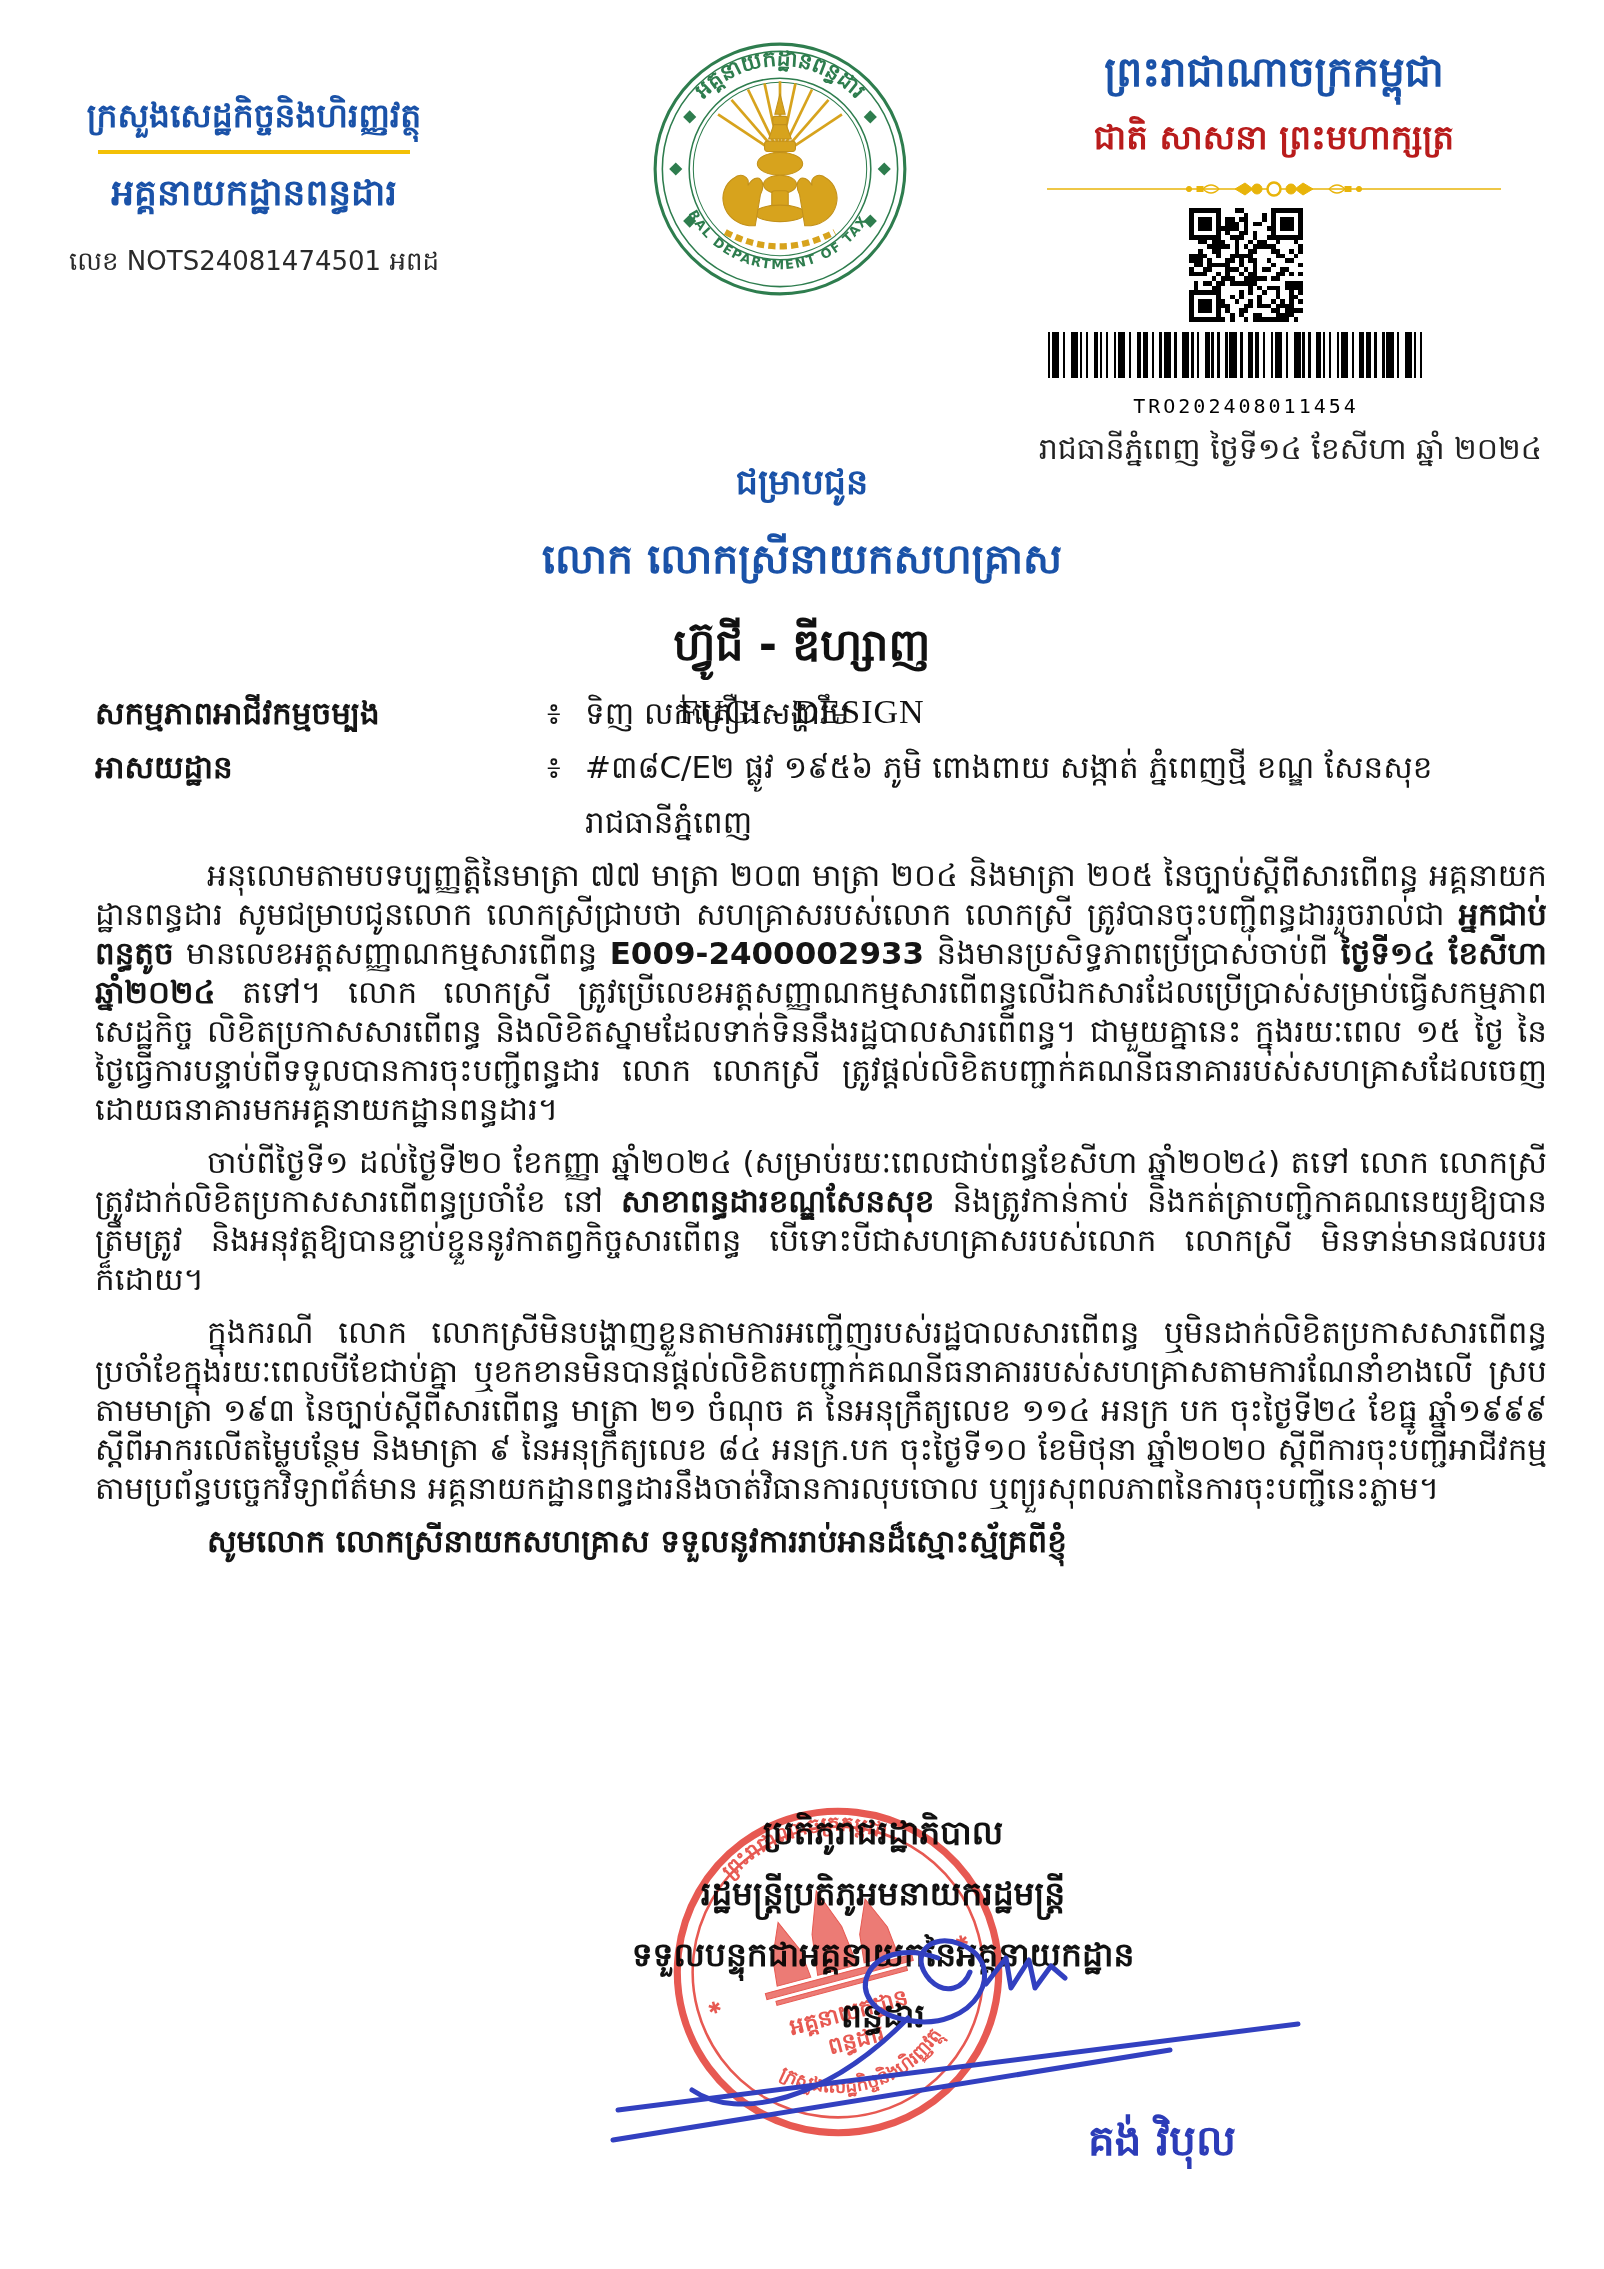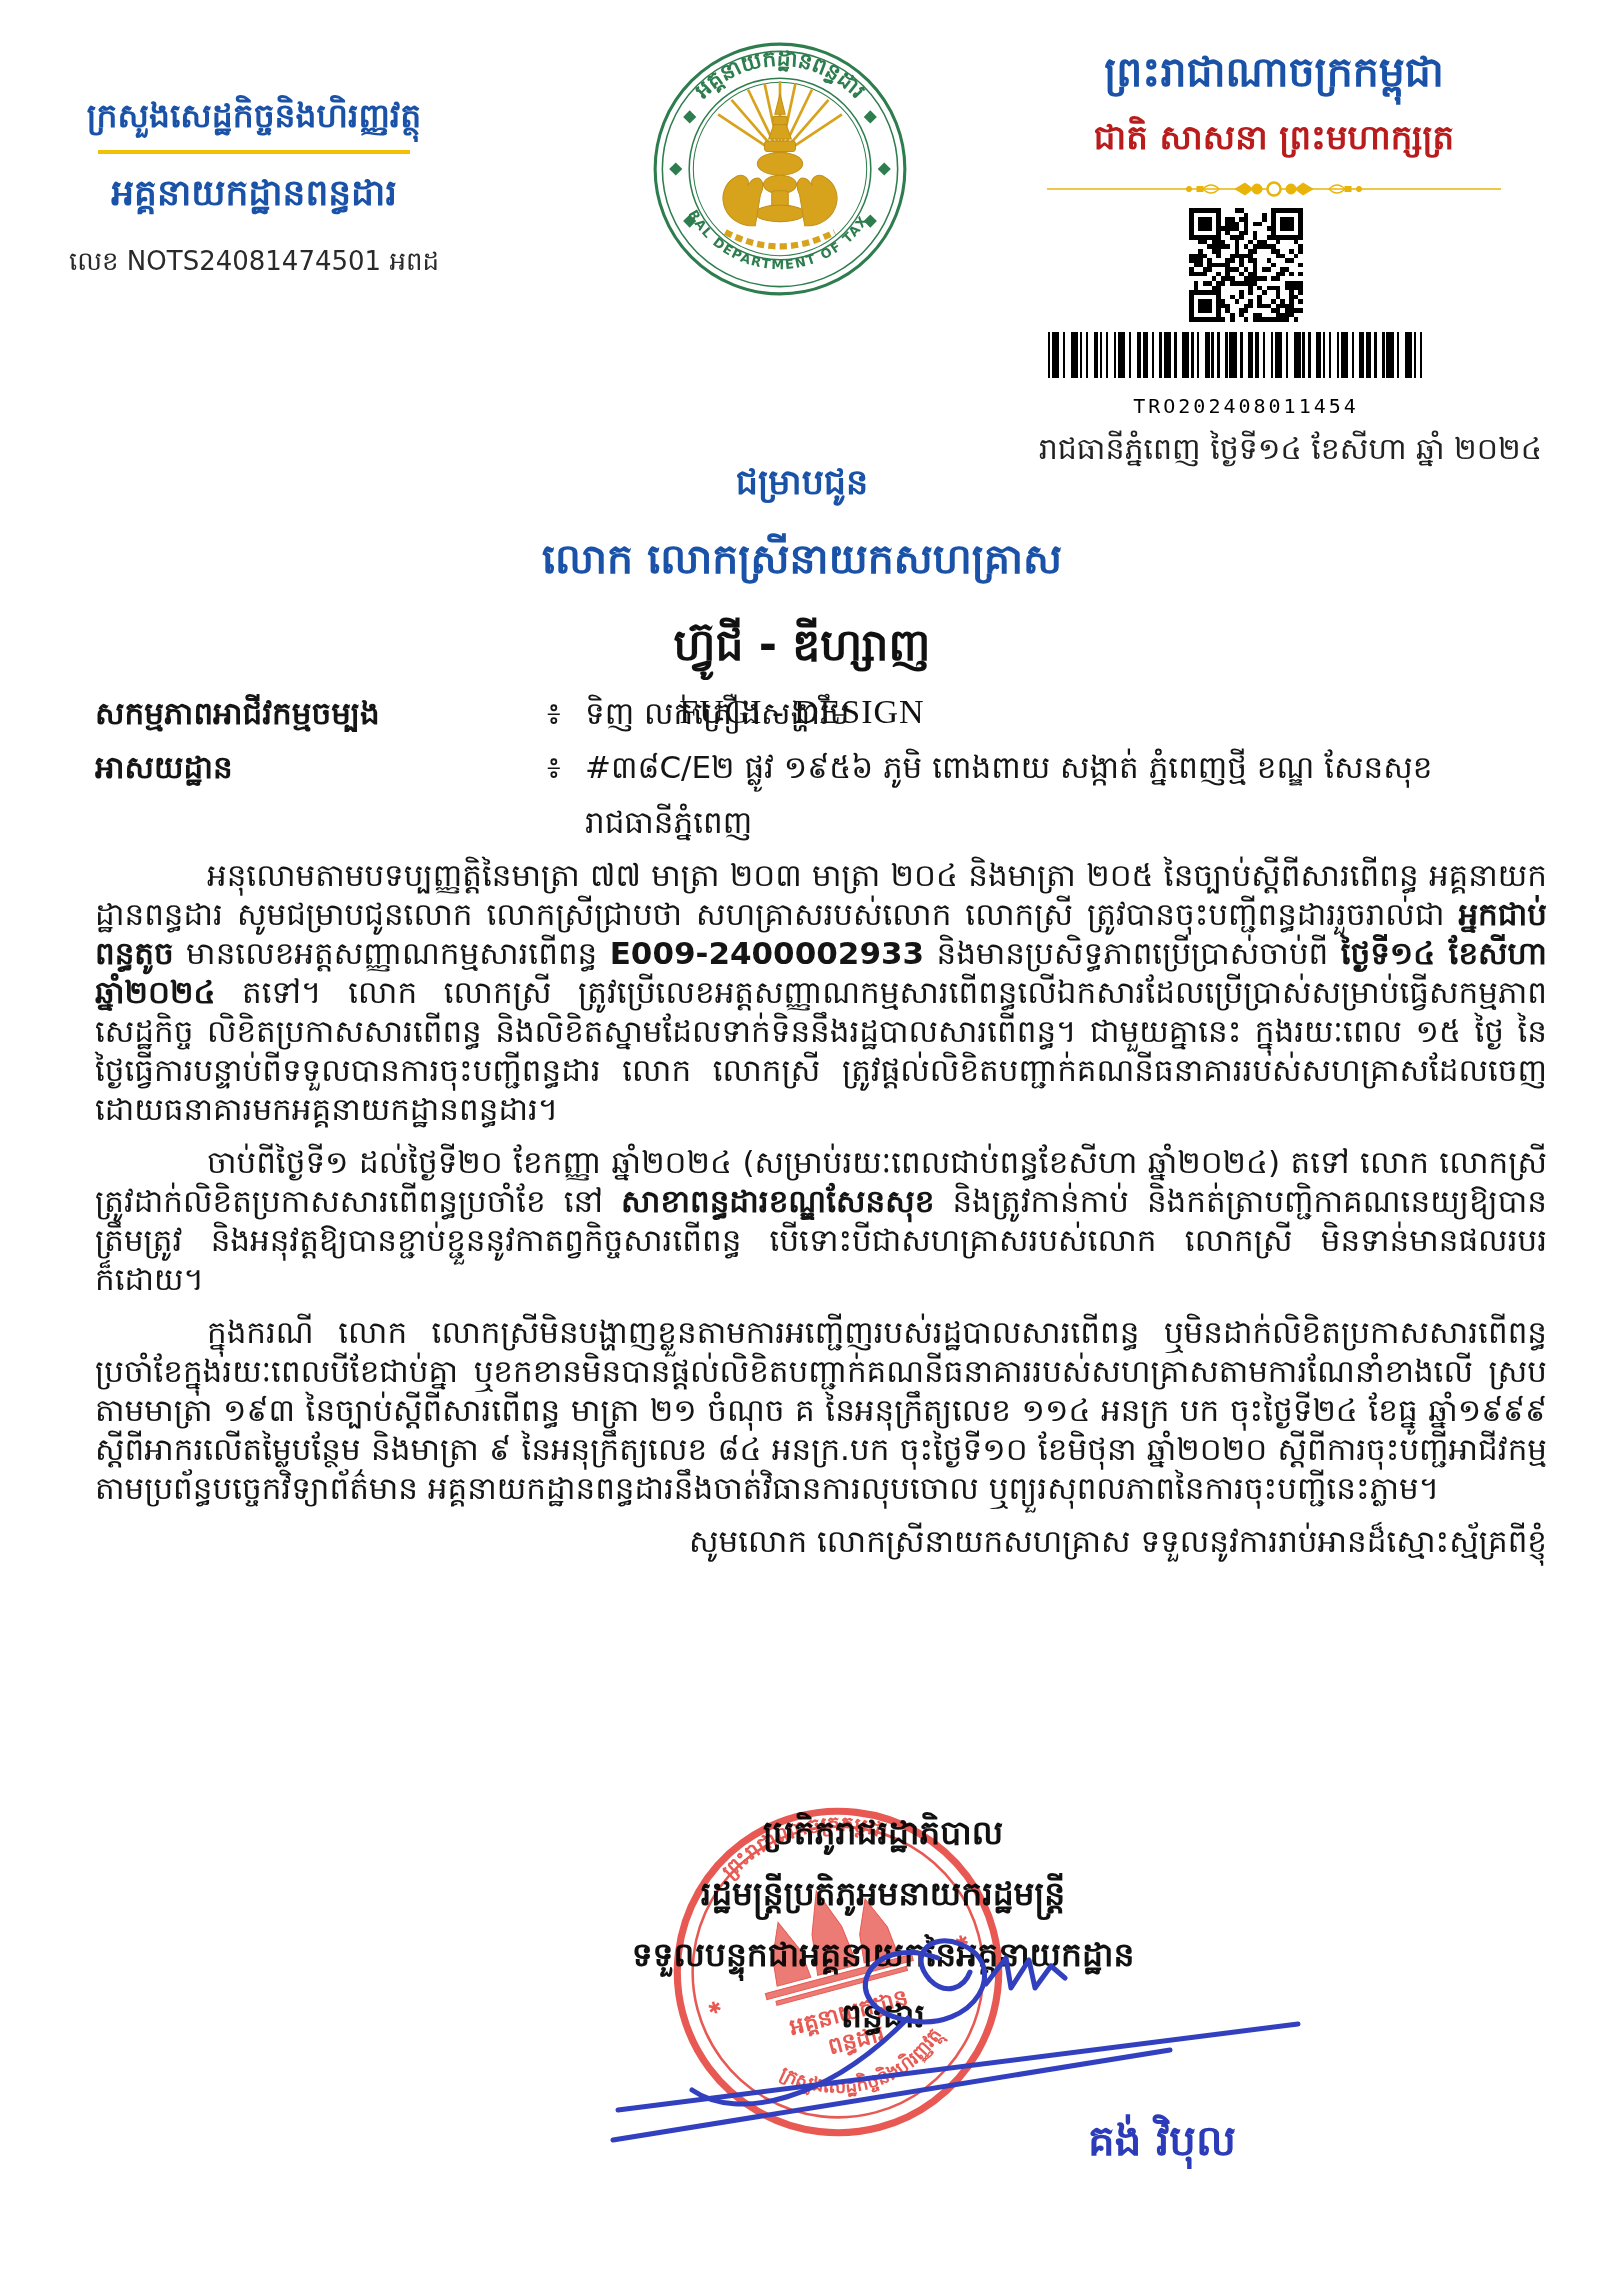--- a/index.html
+++ b/index.html
@@ -42,21 +42,21 @@
   .details{position:absolute; left:95px; top:686px; width:1452px; font-size:31px;}
   .drow{display:flex; align-items:flex-start; line-height:1.75;}
   .dlabel{width:452px; font-weight:bold; flex:none;}
   .dsep{width:38px; flex:none;}
   .dval{flex:1;}
   
   .body{position:absolute; left:95px; top:856px; width:1452px; font-size:31px;
         line-height:39px; text-align:justify;}
   .body p{margin:0 0 14px 0; text-indent:112px;}
   .bold{font-weight:bold;}
-  .closing{text-indent:112px; text-align:right; margin-top:14px;}
+  .closing{text-indent:112px; text-align:left; margin-top:14px;font-weight:bold;}
   
   .sigblock{position:absolute; left:600px; top:1802px; width:566px; text-align:center;
         font-size:33px; font-weight:bold; color:#111; line-height:1.85;}
   .stamp{position:absolute; left:664px; top:1798px; width:348px; height:348px;
         transform:rotate(-15deg); opacity:.88; mix-blend-mode:multiply; pointer-events:none;}
   .signature{position:absolute; left:608px; top:1922px; width:700px; height:250px; pointer-events:none;}
   .signer{position:absolute; left:992px; top:2082px; width:340px; text-align:center;
         font-size:42px; font-weight:bold; color:#2c3cb8;margin-top:32px;}
 </style>
 </head>

